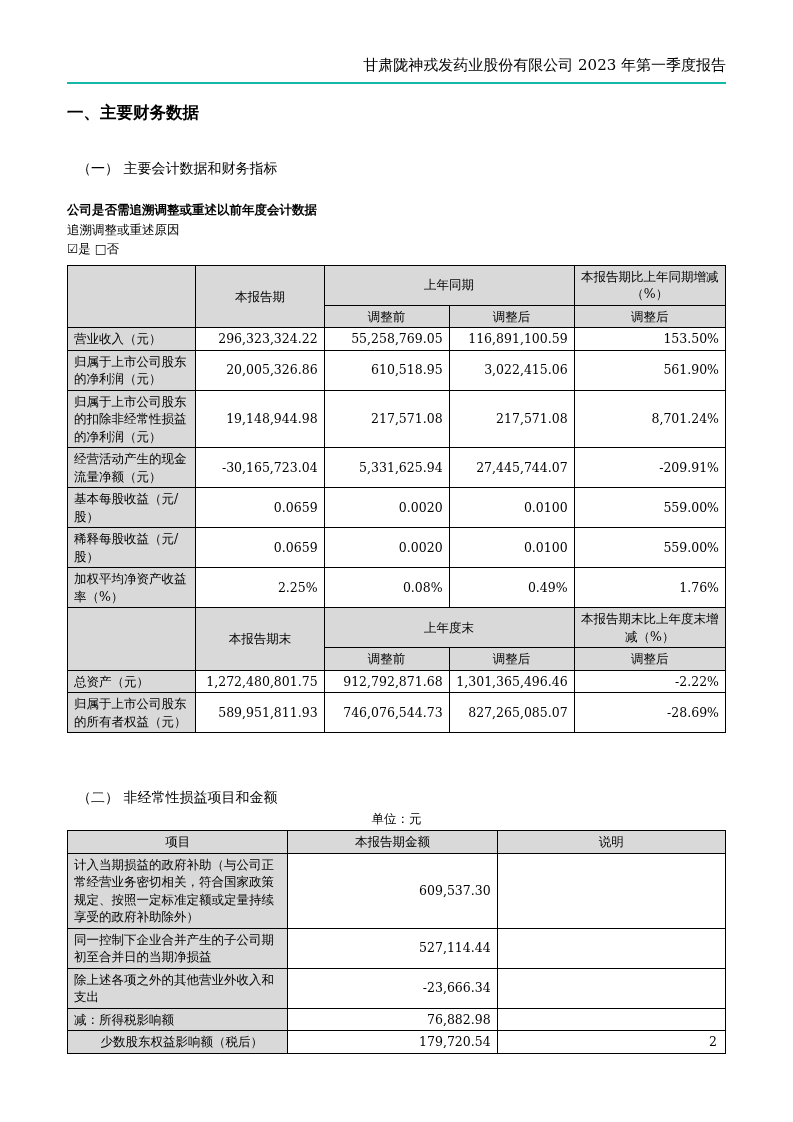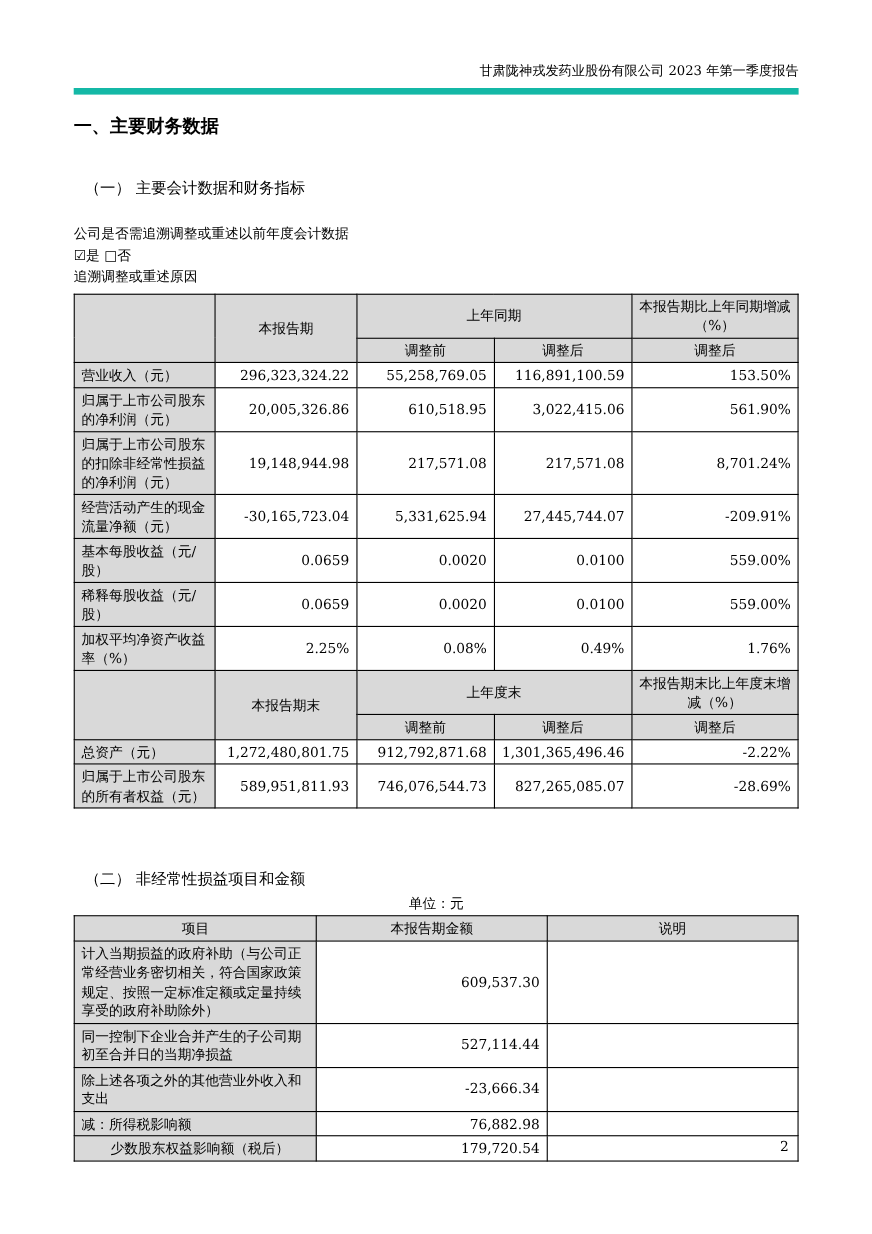--- a/index.html
+++ b/index.html
@@ -2,25 +2,25 @@
 <html><head>
 <meta charset="utf-8">
 <style>
   * { margin:0; padding:0; box-sizing:border-box; }
   html,body { background:#fff; }
   body { font-family:"DejaVu Serif","Liberation Serif",serif; color:#000; }
   .page {
     position:relative; width:793px; height:1122px; margin:0 auto;
     background:#fff; padding:56px 67px 0 67px; overflow:hidden;
   }
-  .doc-header { text-align:right; font-size:12px; padding-bottom:7px; border-bottom:6px solid #14b8a6; }
+  .doc-header { text-align:right; font-size:15px; padding-bottom:7px; border-bottom:2px solid #14b8a6; }
   .sec-heading { font-size:16.5px; font-weight:bold; margin-top:18px; font-family:"DejaVu Sans","Liberation Sans",sans-serif; }
   .sub-heading { font-size:14px; font-weight:normal; margin:36px 0 0 10px; font-family:"DejaVu Sans","Liberation Sans",sans-serif; }
   .para { font-size:12.5px; line-height:19.5px; }
-  .mt22 { margin-top:22px; }
+  .mt22 { margin-top:22px;font-weight:bold; }
   .mt56 { margin-top:56px; }
   .unit-line { text-align:center; font-size:12.5px; margin-top:4px; }
   table { width:100%; border-collapse:collapse; table-layout:fixed; font-size:12.5px; }
   .tbl1 { margin-top:6px; }
   .tbl2 { margin-top:2px; }
   td { border:1px solid #000; padding:2px 6px; line-height:17.5px; vertical-align:middle; }
   .shade { background:#d9d9d9; }
   .ctr { text-align:center; }
   .num { text-align:right; }
   .lbl { text-align:left; }
@@ -34,22 +34,22 @@
 
 <div class="page">
 
   <div class="doc-header">甘肃陇神戎发药业股份有限公司 2023 年第一季度报告</div>
 
   <div class="sec-heading">一、主要财务数据</div>
 
   <div class="sub-heading">（一）  主要会计数据和财务指标</div>
 
   <div class="para mt22">公司是否需追溯调整或重述以前年度会计数据</div>
+  <div class="para">追溯调整或重述原因</div>
   <div class="para">☑是  □否</div>
-  <div class="para">追溯调整或重述原因</div>
 
   <table class="tbl1">
     <colgroup>
         <col style="width:19.5%">
         <col style="width:19.5%">
         <col style="width:19%">
         <col style="width:19%">
         <col style="width:23%">
       </colgroup>
     <tbody>

